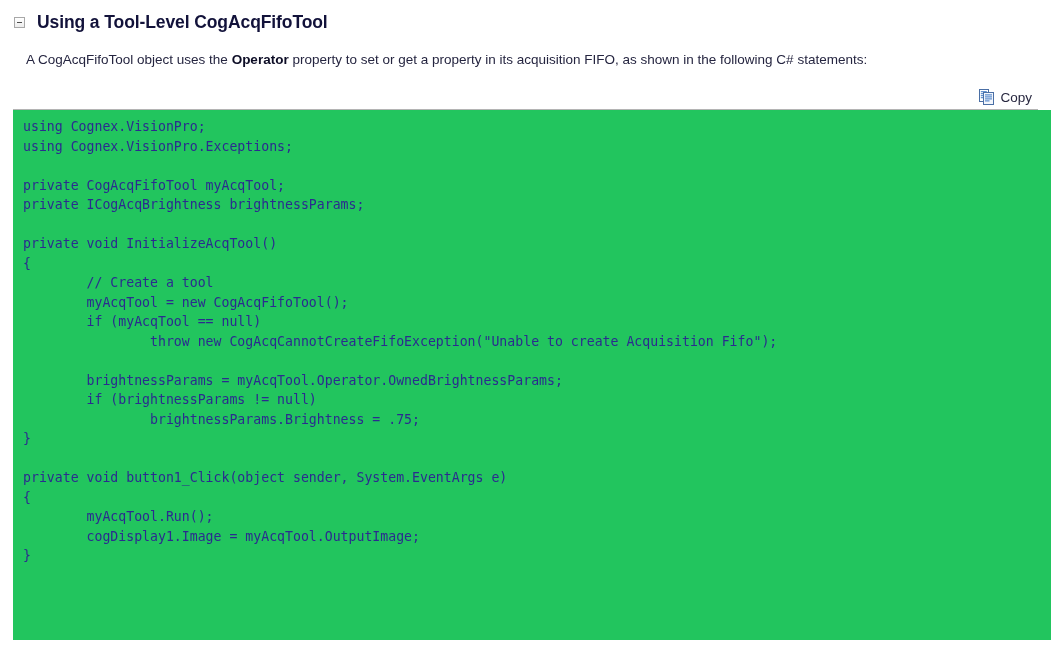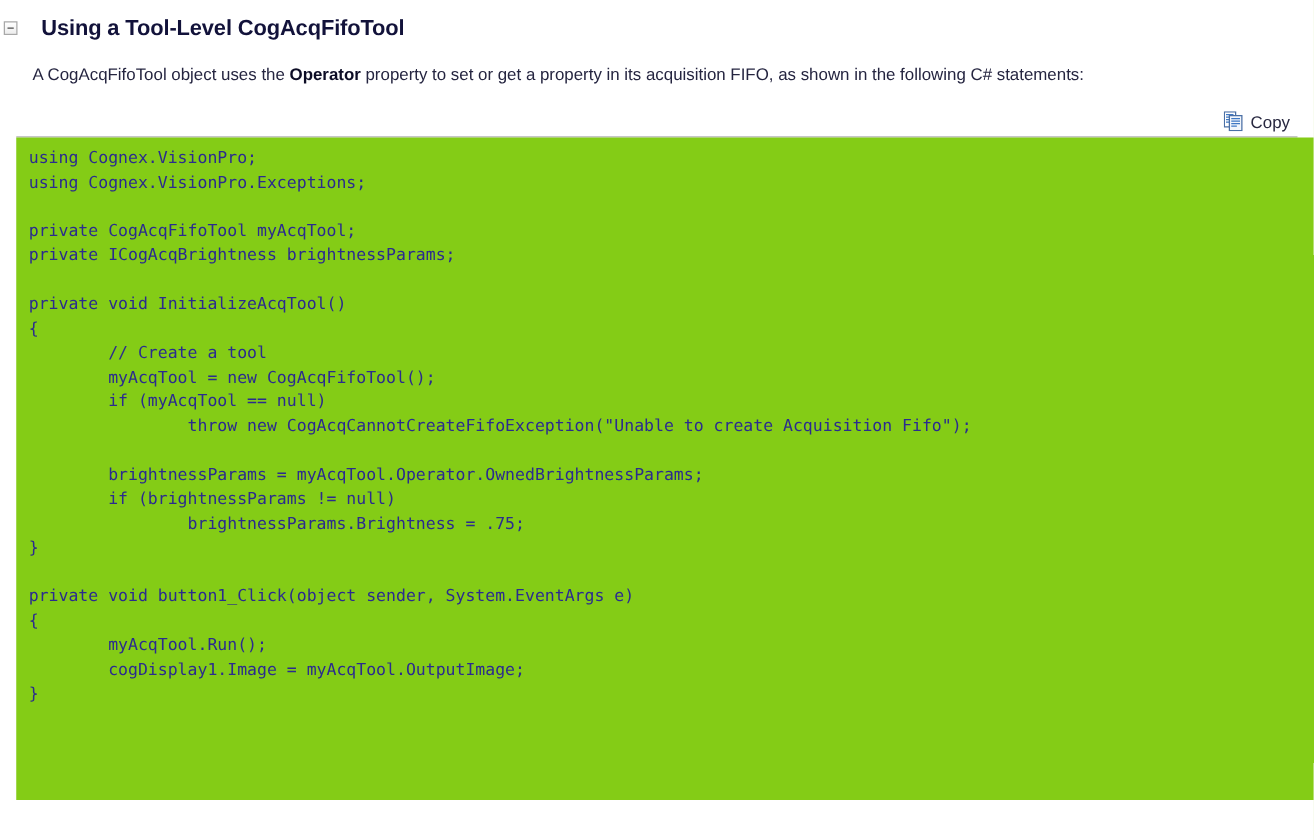--- a/index.html
+++ b/index.html
@@ -14,22 +14,22 @@
     overflow: hidden;
     font-family: "Liberation Sans", sans-serif;
     color: #1b1b33;
     position: relative;
   }
 
   
   .section-head {
     display: flex;
     align-items: center;
-    gap: 19px;
-    padding: 9px 0 0 3px;
+    gap: 12px;
+    padding: 9px 0 0 14px;
     height: 26px;
   }
   .collapse-box {
     width: 11px;
     height: 11px;
     border: 1px solid #a8a8a8;
     background: linear-gradient(#ffffff, #ededed);
     position: relative;
     flex: 0 0 auto;
     box-sizing: border-box;
@@ -131,21 +131,21 @@
         <rect x="4.5" y="3.5" width="10" height="12" fill="#f2f6fc" stroke="#4a6fa5"></rect>
         <rect x="6" y="5.4" width="7" height="1" fill="#3f78c4"></rect>
         <rect x="6" y="7.4" width="7" height="1" fill="#3f78c4"></rect>
         <rect x="6" y="9.4" width="7" height="1" fill="#3f78c4"></rect>
         <rect x="6" y="11.4" width="4.5" height="1" fill="#3f78c4"></rect>
       </svg>
       <span class="copy-label">Copy</span>
     </span>
   </div>
 
-  <div class="code-block" style="background: #84cc16;">
+  <div class="code-block" style="background: #22c55e;">
     <pre class="code" id="code-text" style="color: rgb(43, 43, 143);">using Cognex.VisionPro;
 using Cognex.VisionPro.Exceptions;
 
 private CogAcqFifoTool myAcqTool;
 private ICogAcqBrightness brightnessParams;
 
 private void InitializeAcqTool()
 {
         // Create a tool
         myAcqTool = new CogAcqFifoTool();

